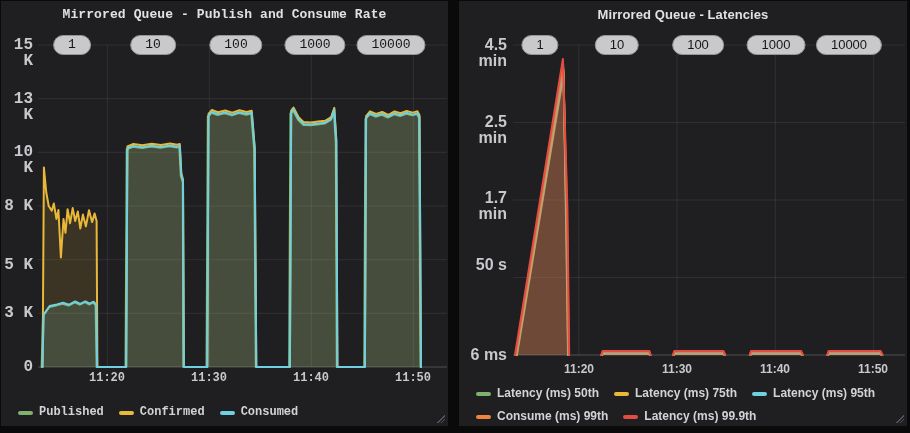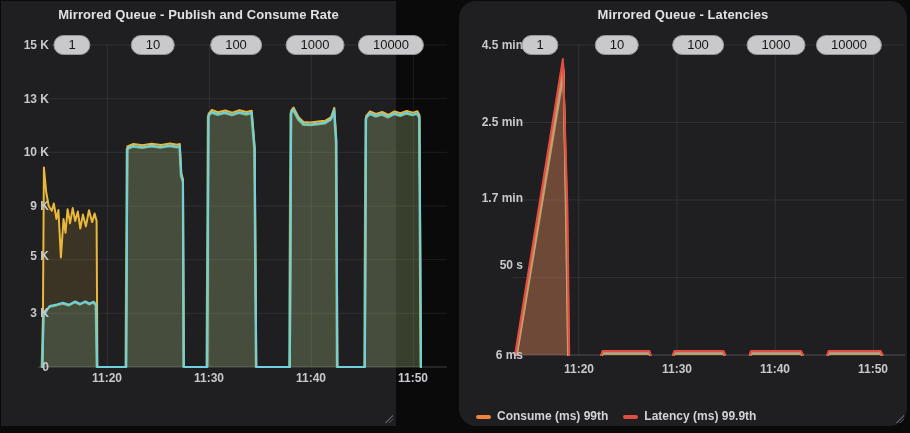--- a/index.html
+++ b/index.html
@@ -17,40 +17,40 @@
     font-size:13px;font-weight:700;color:#e0e1e3;letter-spacing:.1px;cursor:pointer;
   }
   svg.chart{position:absolute;left:0;top:0;}
   .pill{
     position:absolute;top:34px;transform:translateX(-50%);
     background:#c9c9cb;color:#161616;border:1px solid #96969a;
     font-size:13px;line-height:18px;padding:0 14px;border-radius:11px;
     font-weight:500;z-index:3;cursor:pointer;white-space:nowrap;
   }
   .ytick{
-    position:absolute;left:0;text-align:right;font-size:12px;font-weight:600;
-    color:#c8c9cc;line-height:16px;padding-left:16px;
+    position:absolute;left:0;text-align:right;font-size:16px;font-weight:600;
+    color:#c8c9cc;line-height:16px;
   }
   .xtick{
     position:absolute;width:44px;text-align:center;font-size:12px;font-weight:600;
     color:#c8c9cc;line-height:14px;
   }
   .legend{position:absolute;display:flex;gap:15px;align-items:center;}
   .litem{display:flex;align-items:center;gap:6px;cursor:pointer;}
   .litem .lbl{font-size:12px;font-weight:600;color:#d2d3d6;line-height:15px;}
   .swatch{width:15px;height:4px;border-radius:2px;display:inline-block;background:#888;}
   .resize{
     position:absolute;right:3px;bottom:3px;width:8px;height:8px;cursor:nwse-resize;
     background:linear-gradient(135deg, transparent 0 50%, #54545a 50% 58%, transparent 58% 72%, #54545a 72% 80%, transparent 80%);
   }
 </style>
 </head>
 <body>
 
-<div class="panel" style="left:1px;width:395px;">
+<div class="panel" style="left:1px;width:447px;font-family:Liberation Mono, monospace;">
   <div class="panel-title">Mirrored Queue - Publish and Consume Rate</div>
   <svg class="chart" width="447" height="425" viewBox="0 0 447 425" id="chart0">
       <line x1="37" y1="366.0" x2="446" y2="366.0" stroke="rgba(255,255,255,0.08)" stroke-width="1"></line>
       <line x1="37" y1="312.3" x2="446" y2="312.3" stroke="rgba(255,255,255,0.08)" stroke-width="1"></line>
       <line x1="37" y1="258.7" x2="446" y2="258.7" stroke="rgba(255,255,255,0.08)" stroke-width="1"></line>
       <line x1="37" y1="205.0" x2="446" y2="205.0" stroke="rgba(255,255,255,0.08)" stroke-width="1"></line>
       <line x1="37" y1="151.3" x2="446" y2="151.3" stroke="rgba(255,255,255,0.08)" stroke-width="1"></line>
       <line x1="37" y1="97.7" x2="446" y2="97.7" stroke="rgba(255,255,255,0.08)" stroke-width="1"></line>
       <line x1="37" y1="44.0" x2="446" y2="44.0" stroke="rgba(255,255,255,0.08)" stroke-width="1"></line>
       <line x1="106.4" y1="44" x2="106.4" y2="366" stroke="rgba(255,255,255,0.08)" stroke-width="1"></line>
@@ -68,34 +68,48 @@
 
   <div class="pill" style="left: 71px;">1</div>
   <div class="pill" style="left: 152px;">10</div>
   <div class="pill" style="left: 235px;">100</div>
   <div class="pill" style="left: 314px;">1000</div>
   <div class="pill" style="left: 390px;">10000</div>
 
   <div class="ytick" style="top:36px;width:32px">15 K</div>
   <div class="ytick" style="top:90px;width:32px">13 K</div>
   <div class="ytick" style="top:143px;width:32px">10 K</div>
-  <div class="ytick" style="top:197px;width:32px">9 K</div>
-  <div class="ytick" style="top:247px;width:32px">5 K</div>
+  <div class="ytick" style="top:197px;width:32px">8 K</div>
+  <div class="ytick" style="top:256px;width:32px">5 K</div>
   <div class="ytick" style="top:304px;width:32px">3 K</div>
   <div class="ytick" style="top:358px;width:32px">0</div>
 
   <div class="xtick" style="left:84px;top:370px">11:20</div>
   <div class="xtick" style="left:186px;top:370px">11:30</div>
   <div class="xtick" style="left:288px;top:370px">11:40</div>
   <div class="xtick" style="left:390px;top:370px">11:50</div>
 
+  <div class="legend" style="left:17px;top:404px">
+    <div class="litem">
+      <span class="swatch" style="background: rgb(126, 178, 109);"></span>
+      <span class="lbl">Published</span>
+    </div>
+    <div class="litem">
+      <span class="swatch" style="background: rgb(234, 184, 57);"></span>
+      <span class="lbl">Confirmed</span>
+    </div>
+    <div class="litem">
+      <span class="swatch" style="background: rgb(110, 208, 224);"></span>
+      <span class="lbl">Consumed</span>
+    </div>
+  </div>
   <div class="resize"></div>
 </div>
 
-<div class="panel" style="left:459px;width:448px;border-radius:17px;">
+<div class="panel" style="left:459px;width:448px;">
   <div class="panel-title">Mirrored Queue - Latencies</div>
   <svg class="chart" width="448" height="425" viewBox="0 0 448 425" id="chart1">
       <line x1="54" y1="354.0" x2="446" y2="354.0" stroke="rgba(255,255,255,0.08)" stroke-width="1"></line>
       <line x1="54" y1="276.5" x2="446" y2="276.5" stroke="rgba(255,255,255,0.08)" stroke-width="1"></line>
       <line x1="54" y1="199.0" x2="446" y2="199.0" stroke="rgba(255,255,255,0.08)" stroke-width="1"></line>
       <line x1="54" y1="121.5" x2="446" y2="121.5" stroke="rgba(255,255,255,0.08)" stroke-width="1"></line>
       <line x1="54" y1="44.0" x2="446" y2="44.0" stroke="rgba(255,255,255,0.08)" stroke-width="1"></line>
       <line x1="119.8" y1="44" x2="119.8" y2="354" stroke="rgba(255,255,255,0.08)" stroke-width="1"></line>
       <line x1="218.1" y1="44" x2="218.1" y2="354" stroke="rgba(255,255,255,0.08)" stroke-width="1"></line>
       <line x1="316.3" y1="44" x2="316.3" y2="354" stroke="rgba(255,255,255,0.08)" stroke-width="1"></line>
@@ -163,20 +177,34 @@
   <div class="ytick" style="top:113px;width:48px">2.5 min</div>
   <div class="ytick" style="top:189px;width:48px">1.7 min</div>
   <div class="ytick" style="top:256px;width:48px">50 s</div>
   <div class="ytick" style="top:346px;width:48px">6 ms</div>
 
   <div class="xtick" style="left:98px;top:361px">11:20</div>
   <div class="xtick" style="left:196px;top:361px">11:30</div>
   <div class="xtick" style="left:294px;top:361px">11:40</div>
   <div class="xtick" style="left:392px;top:361px">11:50</div>
 
+  <div class="legend" style="left:17px;top:385px">
+    <div class="litem">
+      <span class="swatch" style="background: rgb(126, 178, 109);"></span>
+      <span class="lbl">Latency (ms) 50th</span>
+    </div>
+    <div class="litem">
+      <span class="swatch" style="background: rgb(234, 184, 57);"></span>
+      <span class="lbl">Latency (ms) 75th</span>
+    </div>
+    <div class="litem">
+      <span class="swatch" style="background: rgb(110, 208, 224);"></span>
+      <span class="lbl">Latency (ms) 95th</span>
+    </div>
+  </div>
   <div class="legend" style="left:17px;top:408px">
     <div class="litem">
       <span class="swatch" style="background: rgb(239, 132, 60);"></span>
       <span class="lbl">Consume (ms) 99th</span>
     </div>
     <div class="litem">
       <span class="swatch" style="background: rgb(226, 77, 66);"></span>
       <span class="lbl">Latency (ms) 99.9th</span>
     </div>
   </div>

